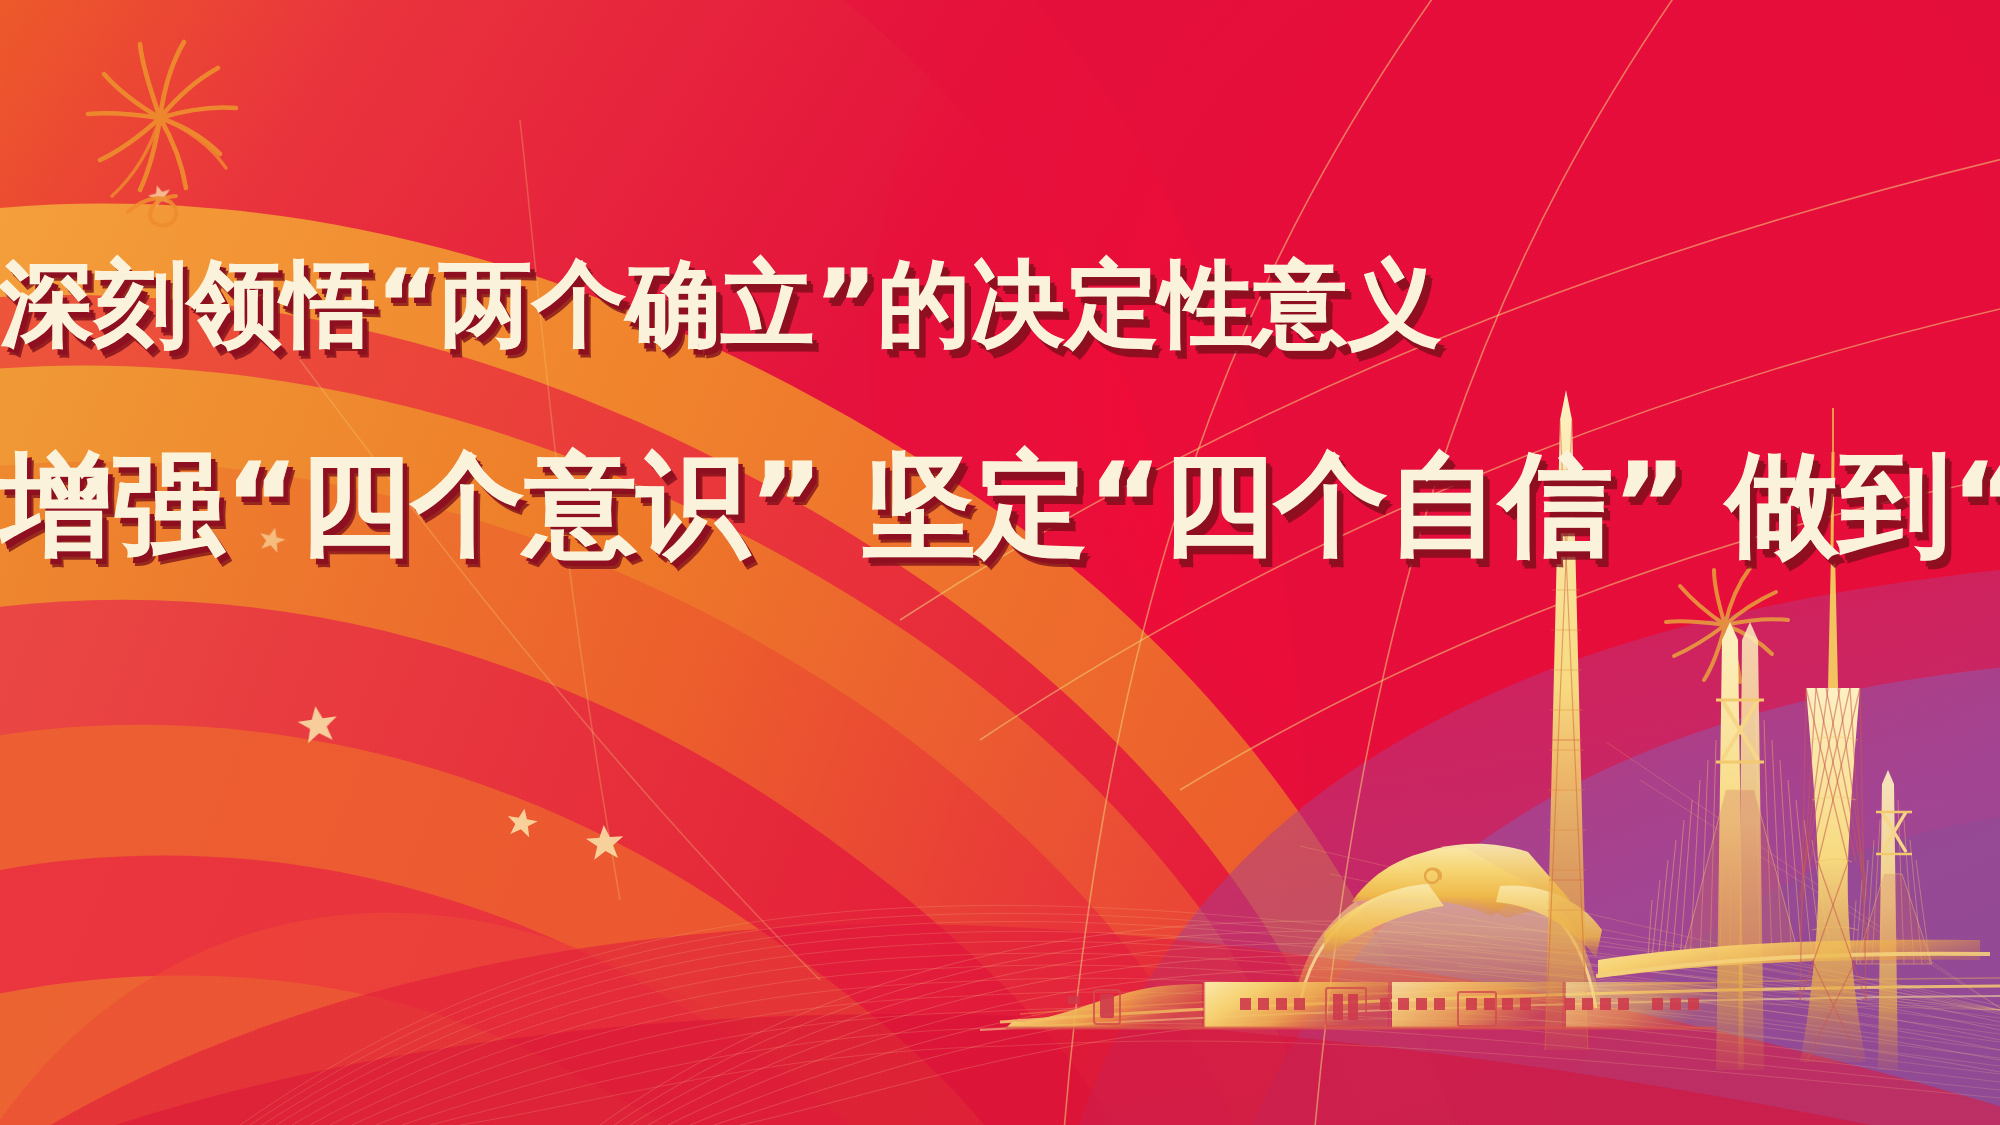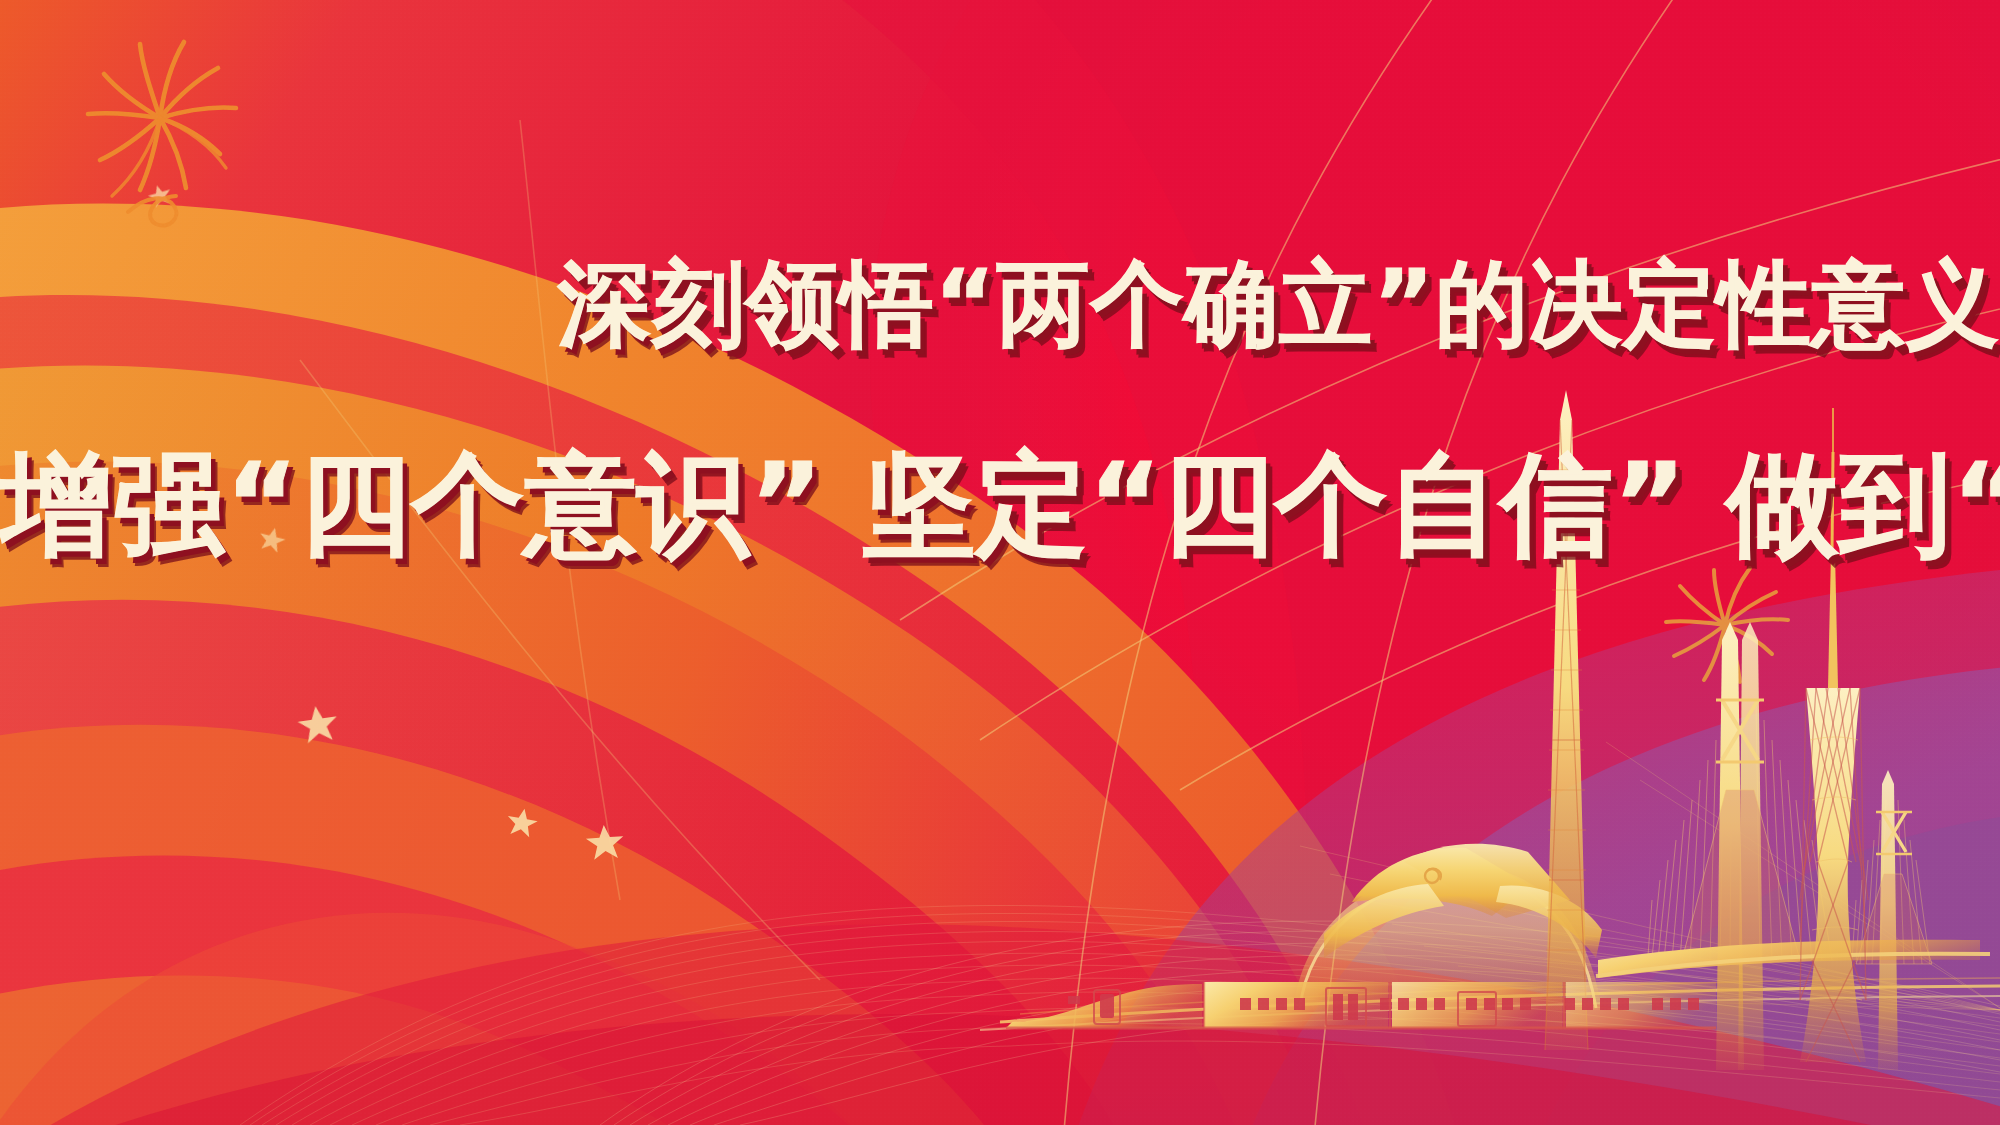--- a/index.html
+++ b/index.html
@@ -10,21 +10,21 @@
   }
   .layer{position:absolute;inset:0;}
   svg.layer{display:block;width:2000px;height:1125px;}
 
   
   #headline{
     position:absolute;left:0;top:0;width:2000px;height:1125px;
     pointer-events:none;
   }
   .title-line{
-    position:absolute;width:2000px;text-align:right;
+    position:absolute;width:2000px;text-align:left;
     color:#FBF2DB;
     font-weight:700;
     letter-spacing:.012em;
     white-space:nowrap;
     font-family:"DejaVu Sans","Liberation Sans",sans-serif;
     text-shadow:
       5px 6px 0 #8E1020,
       7px 9px 0 rgba(120,12,26,.75);
     -webkit-text-stroke:1px #FBF2DB;
   }

